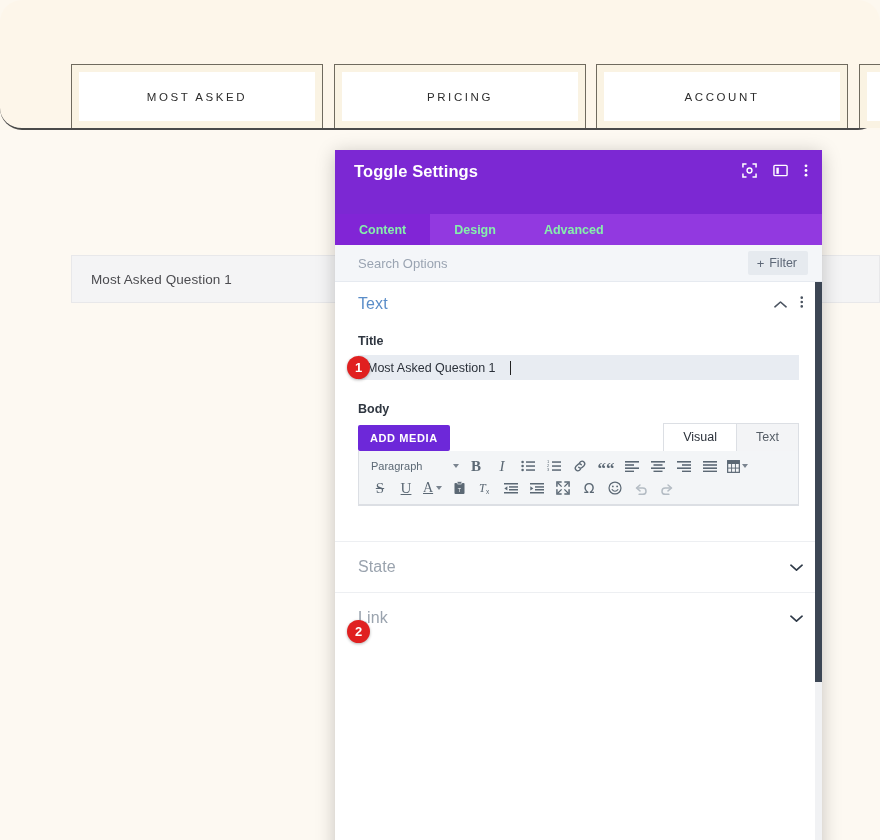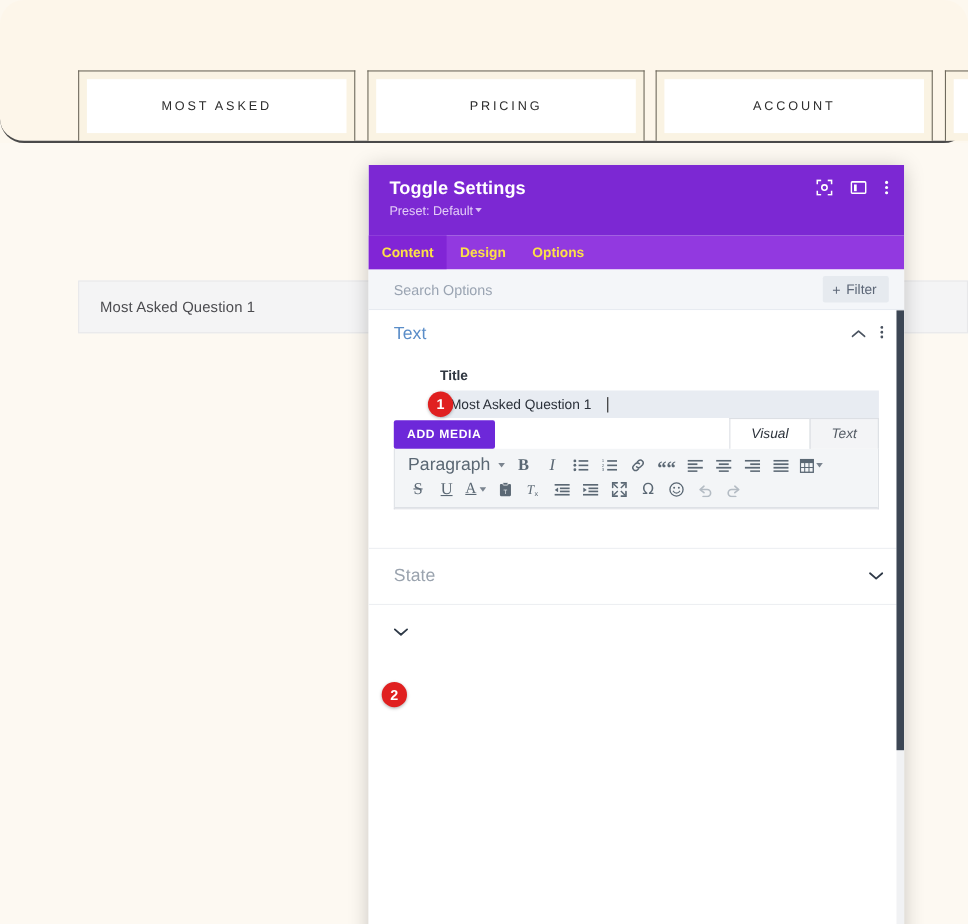--- a/index.html
+++ b/index.html
@@ -120,22 +120,22 @@
   #modal-tabs {
     display: flex;
     background: #8c3fe0;
     background: #9239e0;
     height: 31px;
     flex: none;
   }
   .mtab {
     font-size: 12.5px;
     font-weight: bold;
-    color: #fde047;
-    padding: 0 12px;
+    color: #86efac;
+    padding: 0 24px;
     display: flex; align-items: center;
     height: 31px;
     cursor: pointer;
   }
   .mtab.active { background: #8125d6; }
 
   
   #search-row {
     height: 36px;
     background: #f4f6f9;
@@ -187,21 +187,21 @@
   }
   .sec-title {
     font-size: 16px;
     color: #5a8dc8;
     flex: 1;
     letter-spacing: .1px;
   }
   .sec-title.closed { color: #9aa3ae; }
   .sec-icons { display: flex; align-items: center; gap: 13px; }
 
-  .field-block { padding: 0 23px; margin-left: 42px; }
+  .field-block { padding: 0 23px; }
   .field-label {
     font-size: 12.5px;
     font-weight: bold;
     color: #2f3640;
     margin-bottom: 7px;
     margin-top: 8px;
   }
   #title-input-wrap { position: relative; }
   #title-input {
     width: 100%;
@@ -253,21 +253,21 @@
     color: #fff;
     font-size: 11px;
     font-weight: bold;
     letter-spacing: .6px;
     padding: 7px 12px;
     border: none;
     cursor: pointer;
     font-family: "Liberation Sans", sans-serif;
     border-radius: 2px;
   }
-  #editor-mode-tabs { display: flex; align-items: flex-start; font-style: italic; }
+  #editor-mode-tabs { display: flex; align-items: flex-start; }
   .mode-tab {
     font-size: 12.5px;
     color: #555d66;
     padding: 6px 19px 7px;
     border: 1px solid #dcdfe4;
     background: #f3f4f6;
     cursor: pointer;
     margin-left: -1px;
     border-bottom: none;
   }
@@ -285,21 +285,21 @@
   }
   .tbtn {
     width: 26px; height: 22px;
     display: flex; align-items: center; justify-content: center;
     cursor: pointer;
     color: #5b6874;
     font-size: 13px;
   }
   .tbtn.wide { width: auto; padding: 0 4px; }
   #para-select {
-    font-size: 16px;
+    font-size: 11px;
     color: #5b6874;
     display: flex; align-items: center;
     width: 88px;
     justify-content: space-between;
     padding-right: 4px;
     cursor: pointer;
   }
   .tiny-caret {
     width: 0; height: 0;
     border-left: 3.2px solid transparent;
@@ -393,23 +393,20 @@
 
   <div id="accordion-row">
     <span class="acc-label">Most Asked Question 1</span>
   </div>
 </div>
 
 <div id="modal">
 
   <div id="modal-header">
     <div id="modal-title">Toggle Settings</div>
-    <div id="modal-preset">
-      <span>Preset: Default</span><span class="caret-dn"></span>
-    </div>
 
     <div id="header-icons">
       <span class="hdr-icon">
         <svg width="15" height="15" viewBox="0 0 16 16">
           <path d="M1 4V1h3M12 1h3v3M15 12v3h-3M4 15H1v-3" fill="none" stroke="#ffffff" stroke-width="1.6" stroke-linecap="square"></path>
           <circle cx="8" cy="8" r="2.6" fill="none" stroke="#ffffff" stroke-width="1.5"></circle>
         </svg>
       </span>
       <span class="hdr-icon">
         <svg width="15" height="15" viewBox="0 0 16 16">
@@ -423,21 +420,21 @@
           <circle cx="2" cy="8" r="1.5" fill="#ffffff"></circle>
           <circle cx="2" cy="13" r="1.5" fill="#ffffff"></circle>
         </svg>
       </span>
     </div>
   </div>
 
   <div id="modal-tabs">
     <div class="mtab active">Content</div>
     <div class="mtab">Design</div>
-    <div class="mtab">Options</div>
+    <div class="mtab">Advanced</div>
   </div>
 
   <div id="search-row">
     <input id="search-input" type="text" placeholder="Search Options" style="">
     <button id="filter-btn">
       <span class="plus">+</span>
       <span>Filter</span>
     </button>
   </div>
 
@@ -464,20 +461,23 @@
 
       <div class="field-block">
         <div class="field-label">Title</div>
         <div id="title-input-wrap">
           <div class="badge" style="left:-11px;top:1px;">1</div>
           <input id="title-input" type="text" value="Most Asked Question 1" style="">
           <div class="caret-bar" style="left:152px;"></div>
         </div>
       </div>
 
+      <div class="field-block" style="padding:0;">
+        <div class="field-label" style="padding-left:23px;margin-top:22px;">Body</div>
+      </div>
 
       <div id="editor-topbar">
         <button id="add-media">ADD MEDIA</button>
         <div id="editor-mode-tabs">
           <div class="mode-tab active">Visual</div>
           <div class="mode-tab">Text</div>
         </div>
       </div>
 
       <div id="editor-wrap">
@@ -636,20 +636,21 @@
       <div class="sec-collapsed" style="margin-top:35px;">
         <span class="sec-title closed">State</span>
         <span>
           <svg width="13" height="9" viewBox="0 0 14 9">
             <path d="M1 2L7 7.2 13 2" fill="none" stroke="#2f3a48" stroke-width="1.8" stroke-linecap="round" stroke-linejoin="round"></path>
           </svg>
         </span>
       </div>
 
       <div class="sec-collapsed">
+        <span class="sec-title closed">Link</span>
         <span>
           <svg width="13" height="9" viewBox="0 0 14 9">
             <path d="M1 2L7 7.2 13 2" fill="none" stroke="#2f3a48" stroke-width="1.8" stroke-linecap="round" stroke-linejoin="round"></path>
           </svg>
         </span>
       </div>
 
       <div id="inner-scrollbar">
         <div id="inner-thumb"></div>
       </div>

